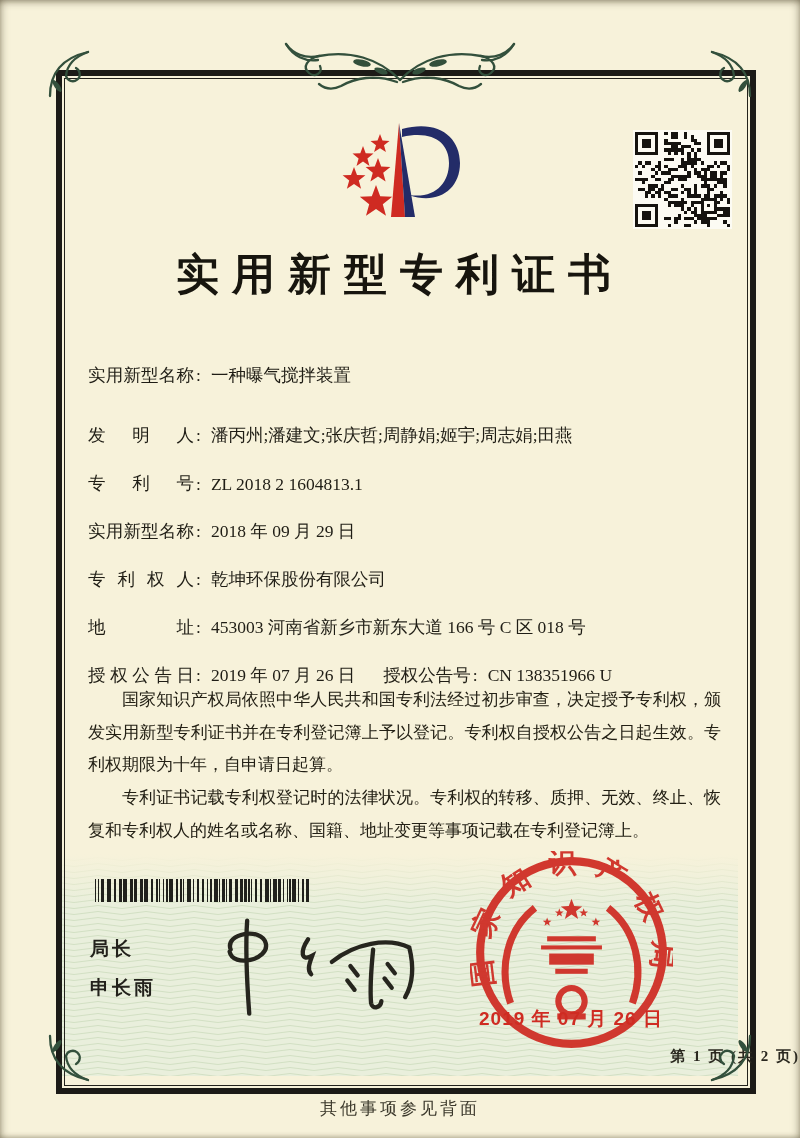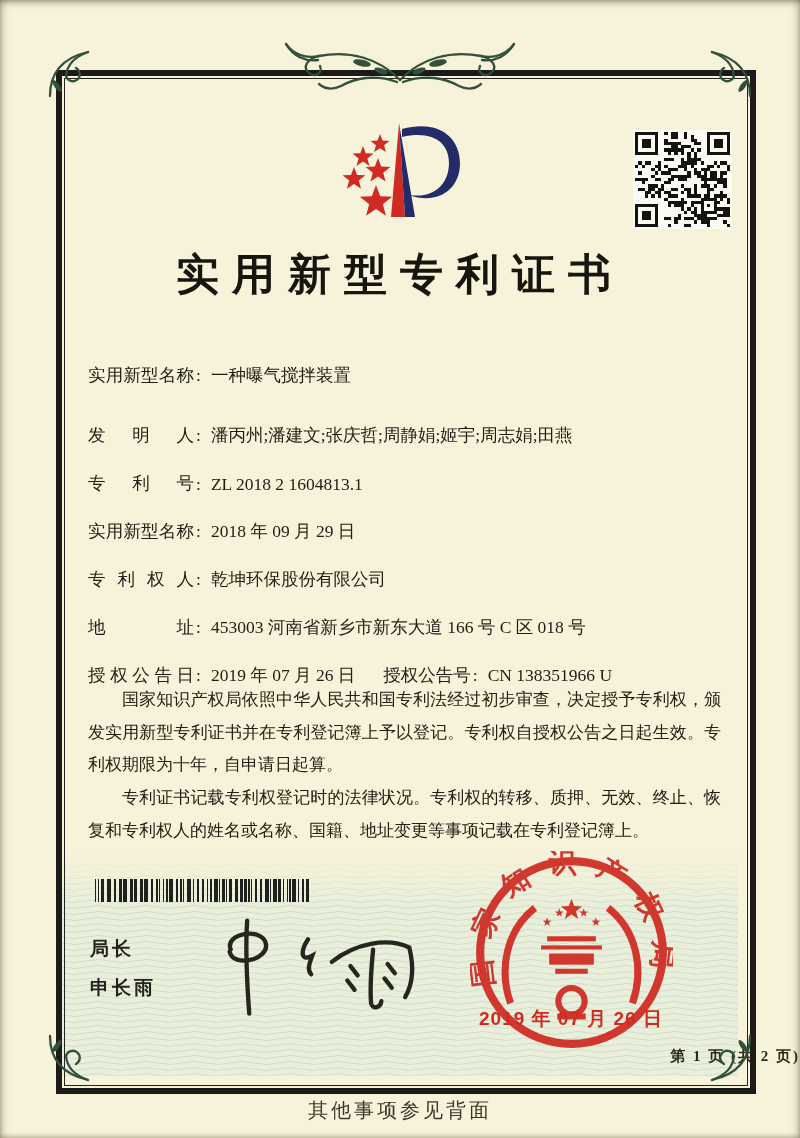--- a/index.html
+++ b/index.html
@@ -45,21 +45,21 @@
   .signature{left:210px;top:908px;width:222px;height:112px;z-index:4;}
   .signature path{fill:none;stroke:#26251e;stroke-width:4.2;stroke-linecap:round;}
   .seal{left:470px;top:851px;width:203px;height:203px;opacity:.93;z-index:4;}
   .seal-fill{fill:var(--red,#cf2b22);}
   .seal-stroke{stroke:var(--red,#cf2b22);fill:none;}
   .seal-date{left:478px;top:1006px;width:186px;text-align:center;z-index:5;
     color:var(--red,#cf2b22);font-weight:bold;font-size:19px;
     font-family:"Liberation Sans","DejaVu Sans",sans-serif;letter-spacing:1px;}
   .page-num{left:0;right:0;top:1047px;text-align:right;font-size:15px;
     font-weight:bold;color:#2b2920;letter-spacing:2px;}
-  .back-note{left:0;right:0;top:1097px;text-align:center;font-size:20px;
+  .back-note{left:0;right:0;top:1097px;text-align:center;font-size:17px;
     color:#3b382b;letter-spacing:3px;}
   .orn{z-index:4;}
   .orn path{fill:none;stroke:var(--green,#33503c);stroke-width:2.3;stroke-linecap:round;}
   .orn .leaf{fill:var(--green,#33503c);stroke:none;}
   .orn-top{left:283px;top:36px;width:234px;height:54px;}
   .orn-c{width:62px;height:54px;}
   .orn-tl{left:42px;top:46px;}
   .orn-tr{left:696px;top:46px;transform:scaleX(-1);}
   .orn-bl{left:42px;top:1032px;transform:scaleY(-1);}
   .orn-br{left:696px;top:1032px;transform:scale(-1,-1);}

